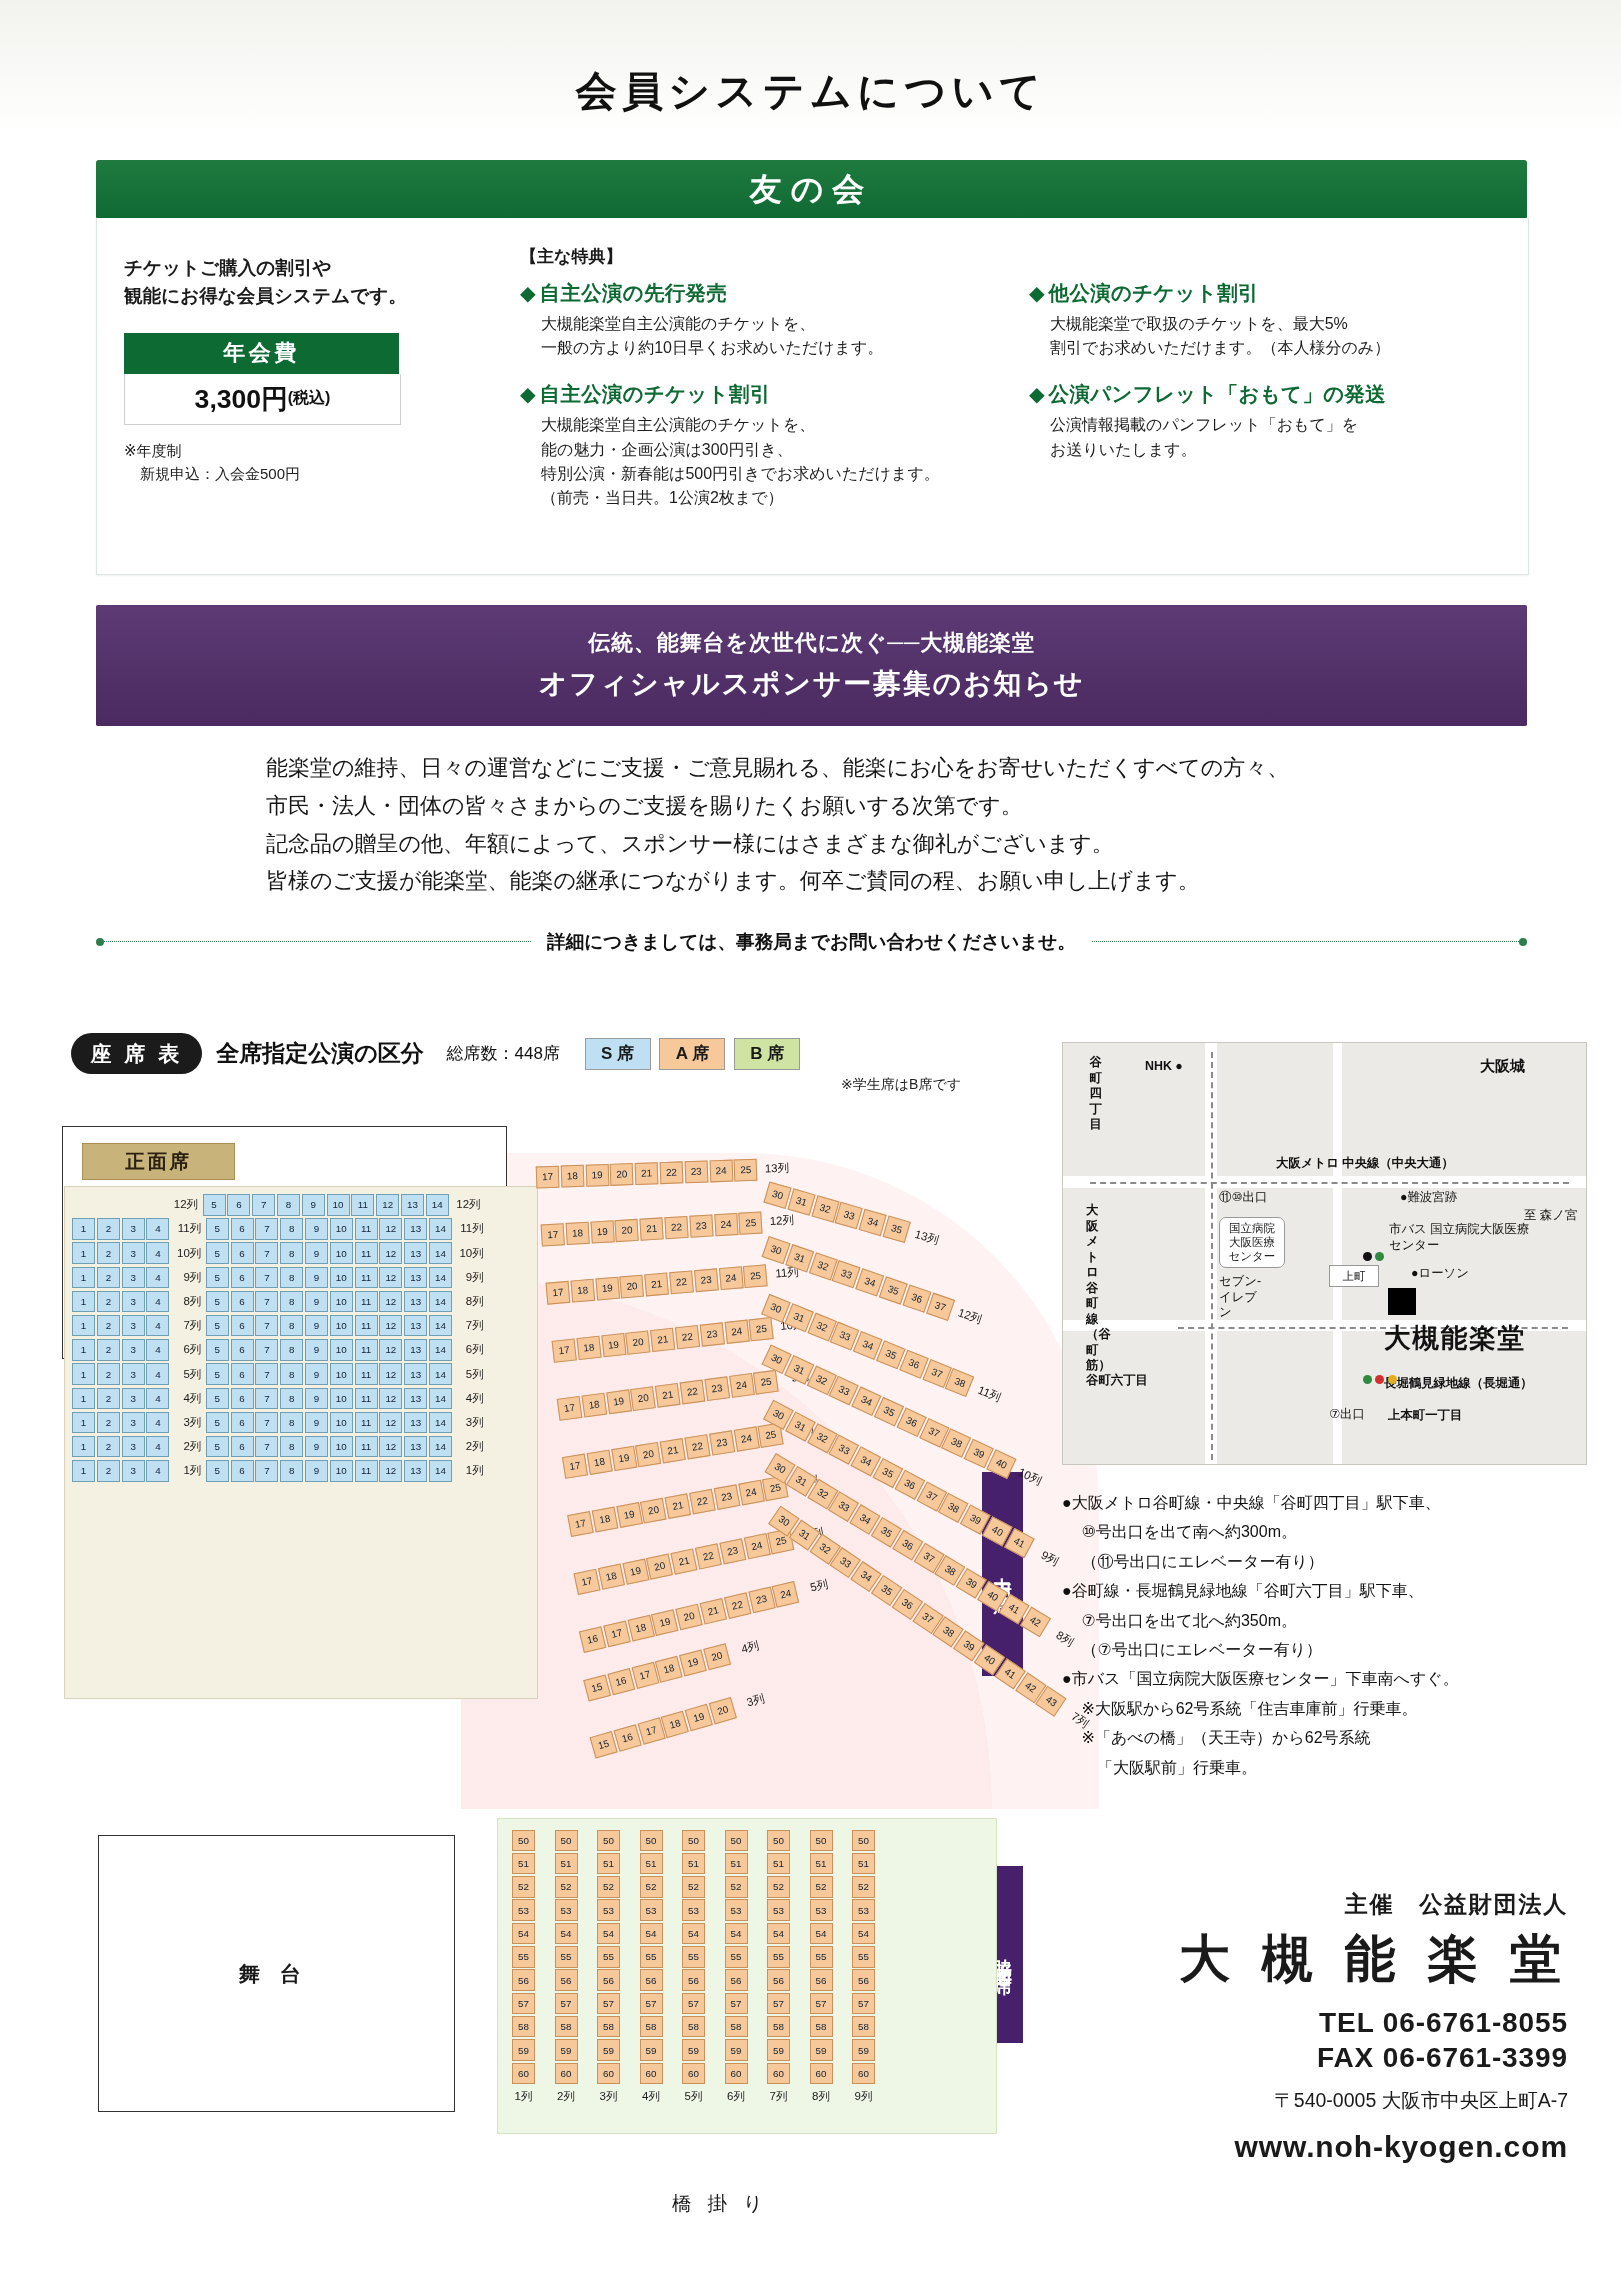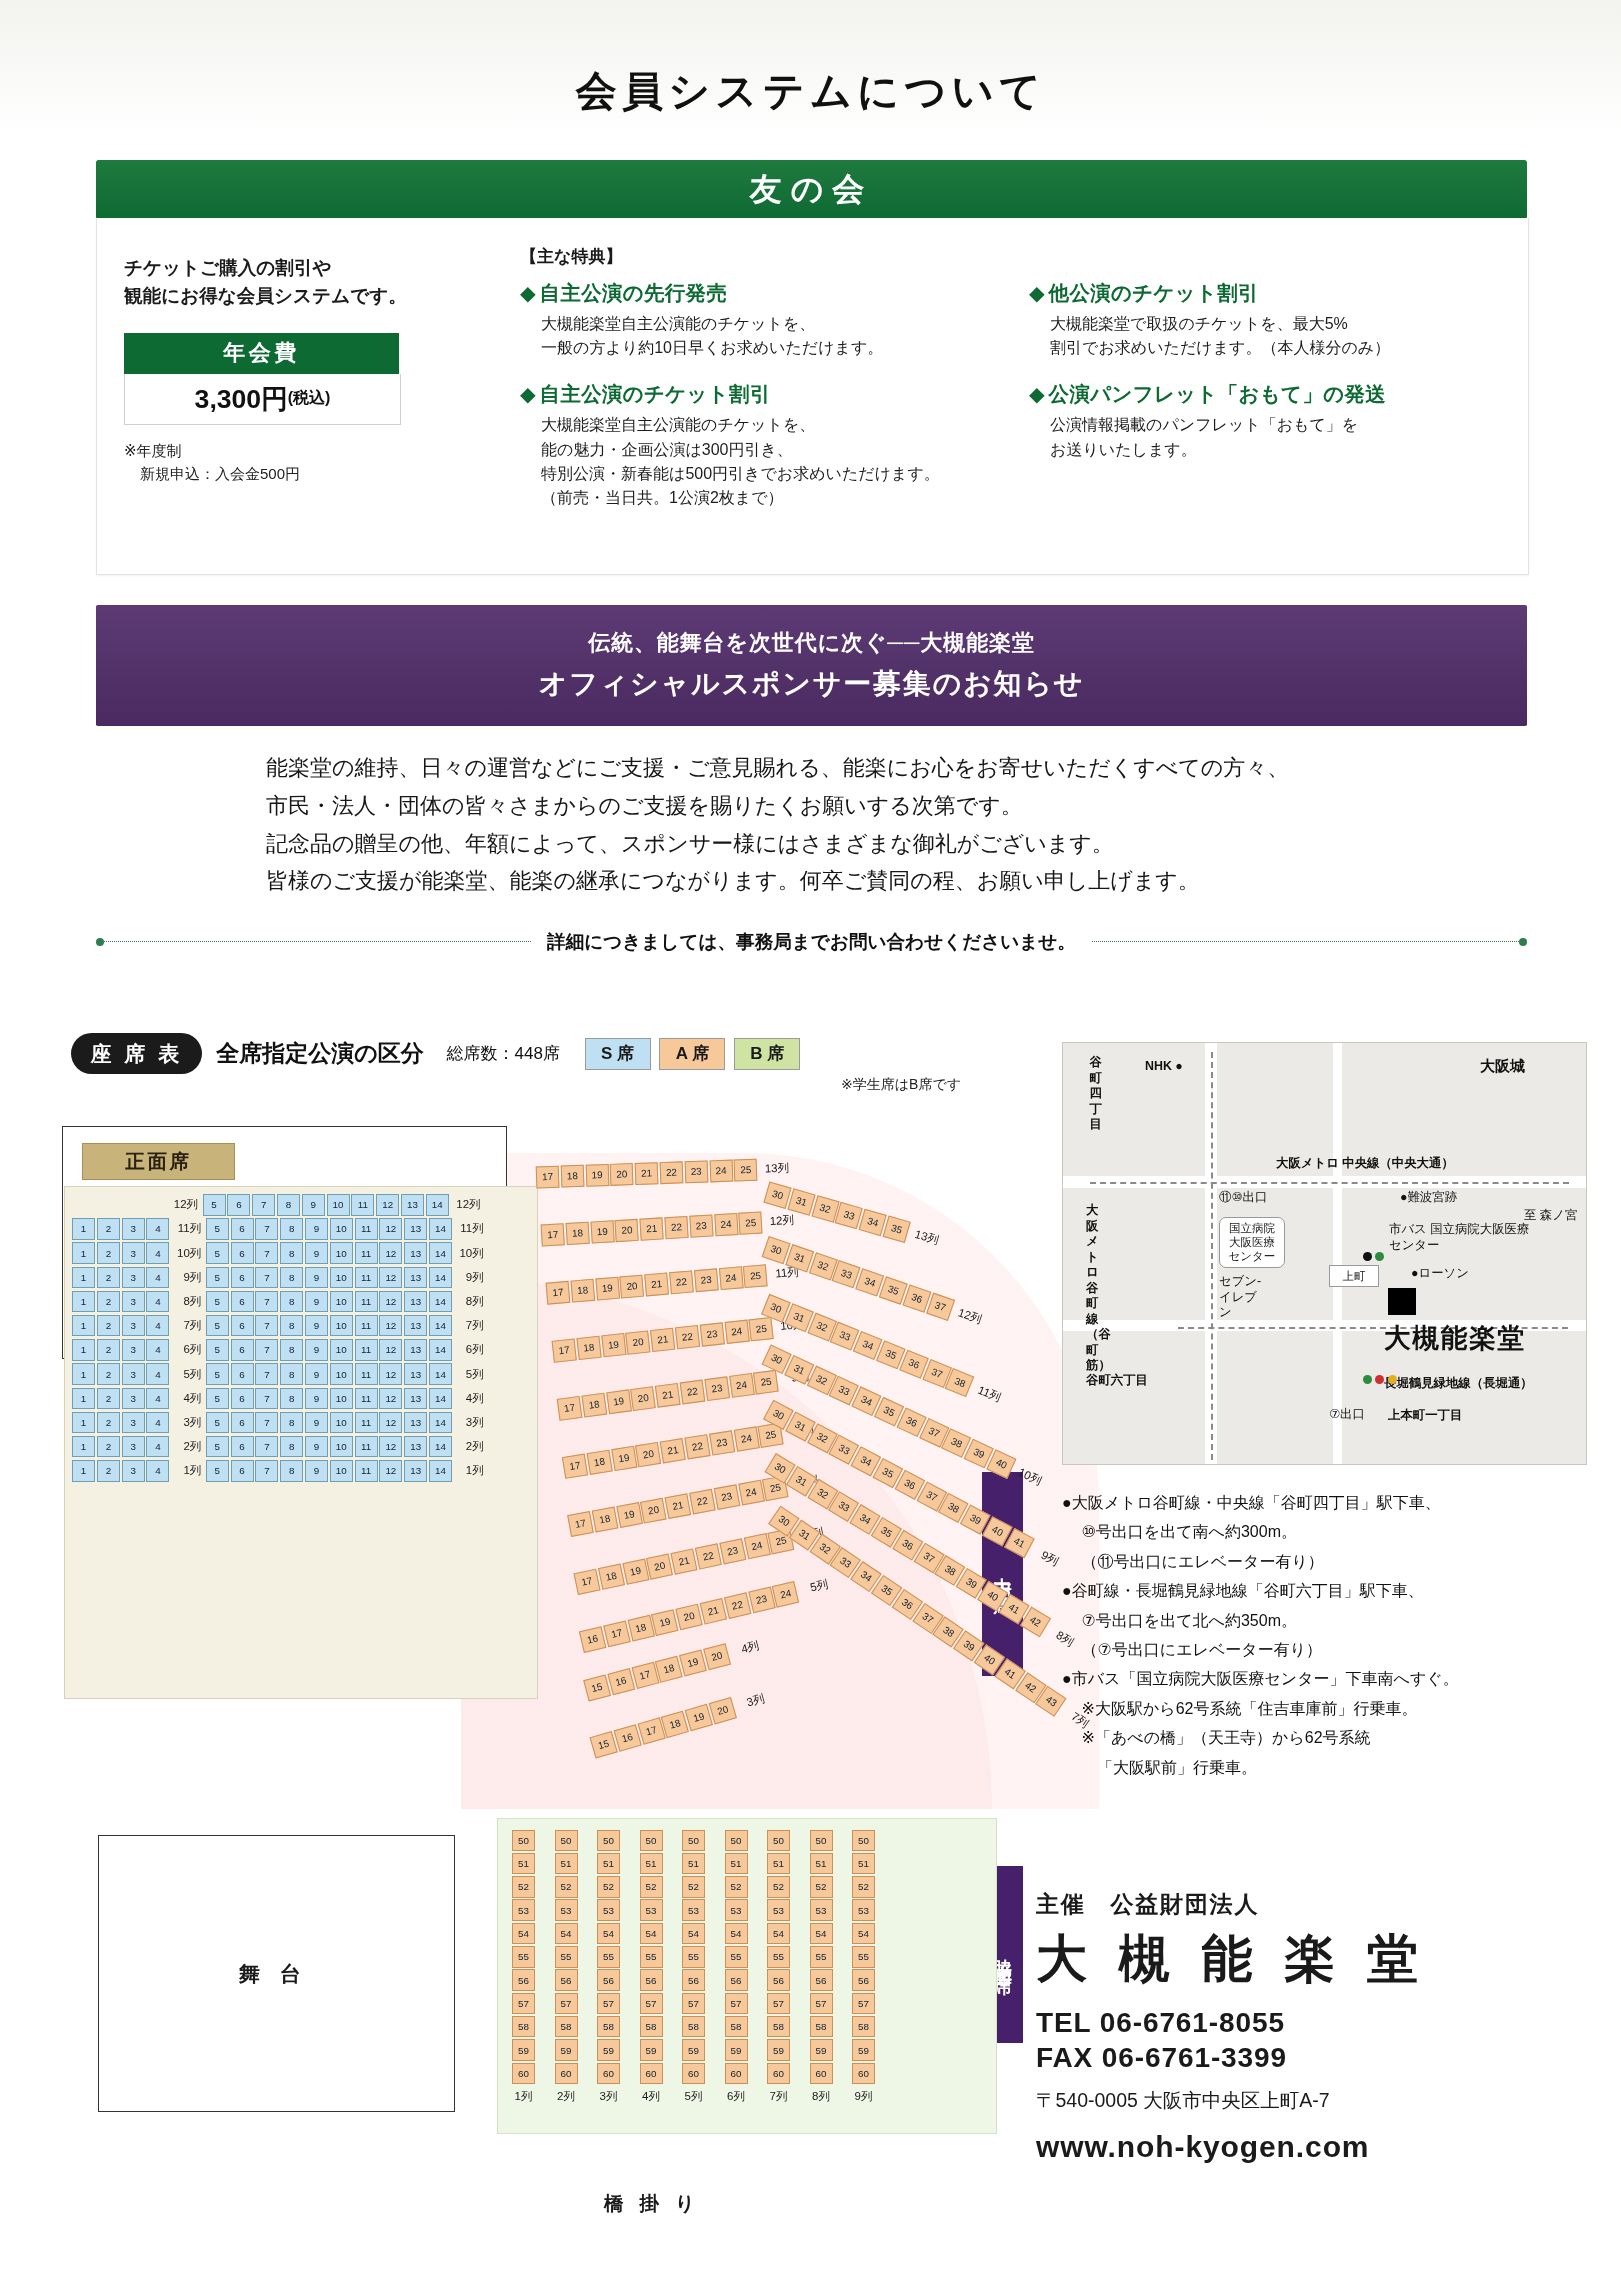--- a/index.html
+++ b/index.html
@@ -126,21 +126,21 @@
   .waki{
     position:absolute;left:982px;top:1866px;width:41px;height:177px;
     background:#46206b;color:#fff;display:flex;align-items:center;justify-content:center;
     font-size:18.6px;font-weight:700;writing-mode:vertical-rl;letter-spacing:5.3px;
   }
   .butai{
     position:absolute;left:98px;top:1835px;width:355px;height:275px;
     border:1.8px solid #333;background:#fff;
   }
   .butai-label{position:absolute;left:239px;top:1960px;font-size:21px;font-weight:700;letter-spacing:7px;}
-  .hashi-label{position:absolute;left:604px;top:2190px;font-size:19.5px;font-weight:700;letter-spacing:5.3px;}
+  .hashi-label{position:absolute;left:672px;top:2190px;font-size:19.5px;font-weight:400;letter-spacing:5.3px;}
   .row-seats{display:flex;align-items:center;gap:1.8px;}
   .cell{
     width:21px;height:19.5px;border:0.9px solid #6f9fb5;background:#bfe0f2;
     font-size:9.8px;display:flex;align-items:center;justify-content:center;color:#123;
   }
   .cell.a{background:#f6c89a;border-color:#c9905a;}
   .rowlabel{font-size:11.5px;width:30px;text-align:right;padding-right:2.7px;}
   .arc-wrap{position:absolute;left:461px;top:1153px;width:638px;height:674px;}
   .arc{
     position:absolute;left:0;top:0;width:638px;height:656px;
@@ -171,21 +171,21 @@
   .m-dot.y{background:#e0b020;}
   .m-hall{position:absolute;font-size:26.6px;font-weight:700;letter-spacing:1.8px;color:#111;}
   .access{
     position:absolute;left:1062px;top:1490px;width:532px;
     font-size:16px;line-height:1.62;color:#111;
   }
   .access p{margin:0 0 3.5px 0;}
   .access .ind{padding-left:19.5px;}
   .access .ind2{padding-left:35px;}
   
-  .footer{position:absolute;left:1036px;top:1889px;width:532px;text-align:left;}
+  .footer{position:absolute;left:1036px;top:1889px;width:532px;text-align:right;}
   .f-host{font-size:23px;font-weight:700;letter-spacing:1.8px;}
   .f-name{font-size:51px;font-weight:700;letter-spacing:7px;margin-top:5.3px;font-family:"DejaVu Serif","Liberation Serif",serif;}
   .f-tel{font-size:28px;font-weight:700;margin-top:12.4px;letter-spacing:0.9px;}
   .f-fax{font-size:28px;font-weight:700;margin-top:3.5px;letter-spacing:0.9px;}
   .f-addr{font-size:19.5px;margin-top:12.4px;}
   .f-url{font-size:30px;font-weight:700;margin-top:16px;letter-spacing:0.9px;}
 </style>
 </head>
 <body>
 

